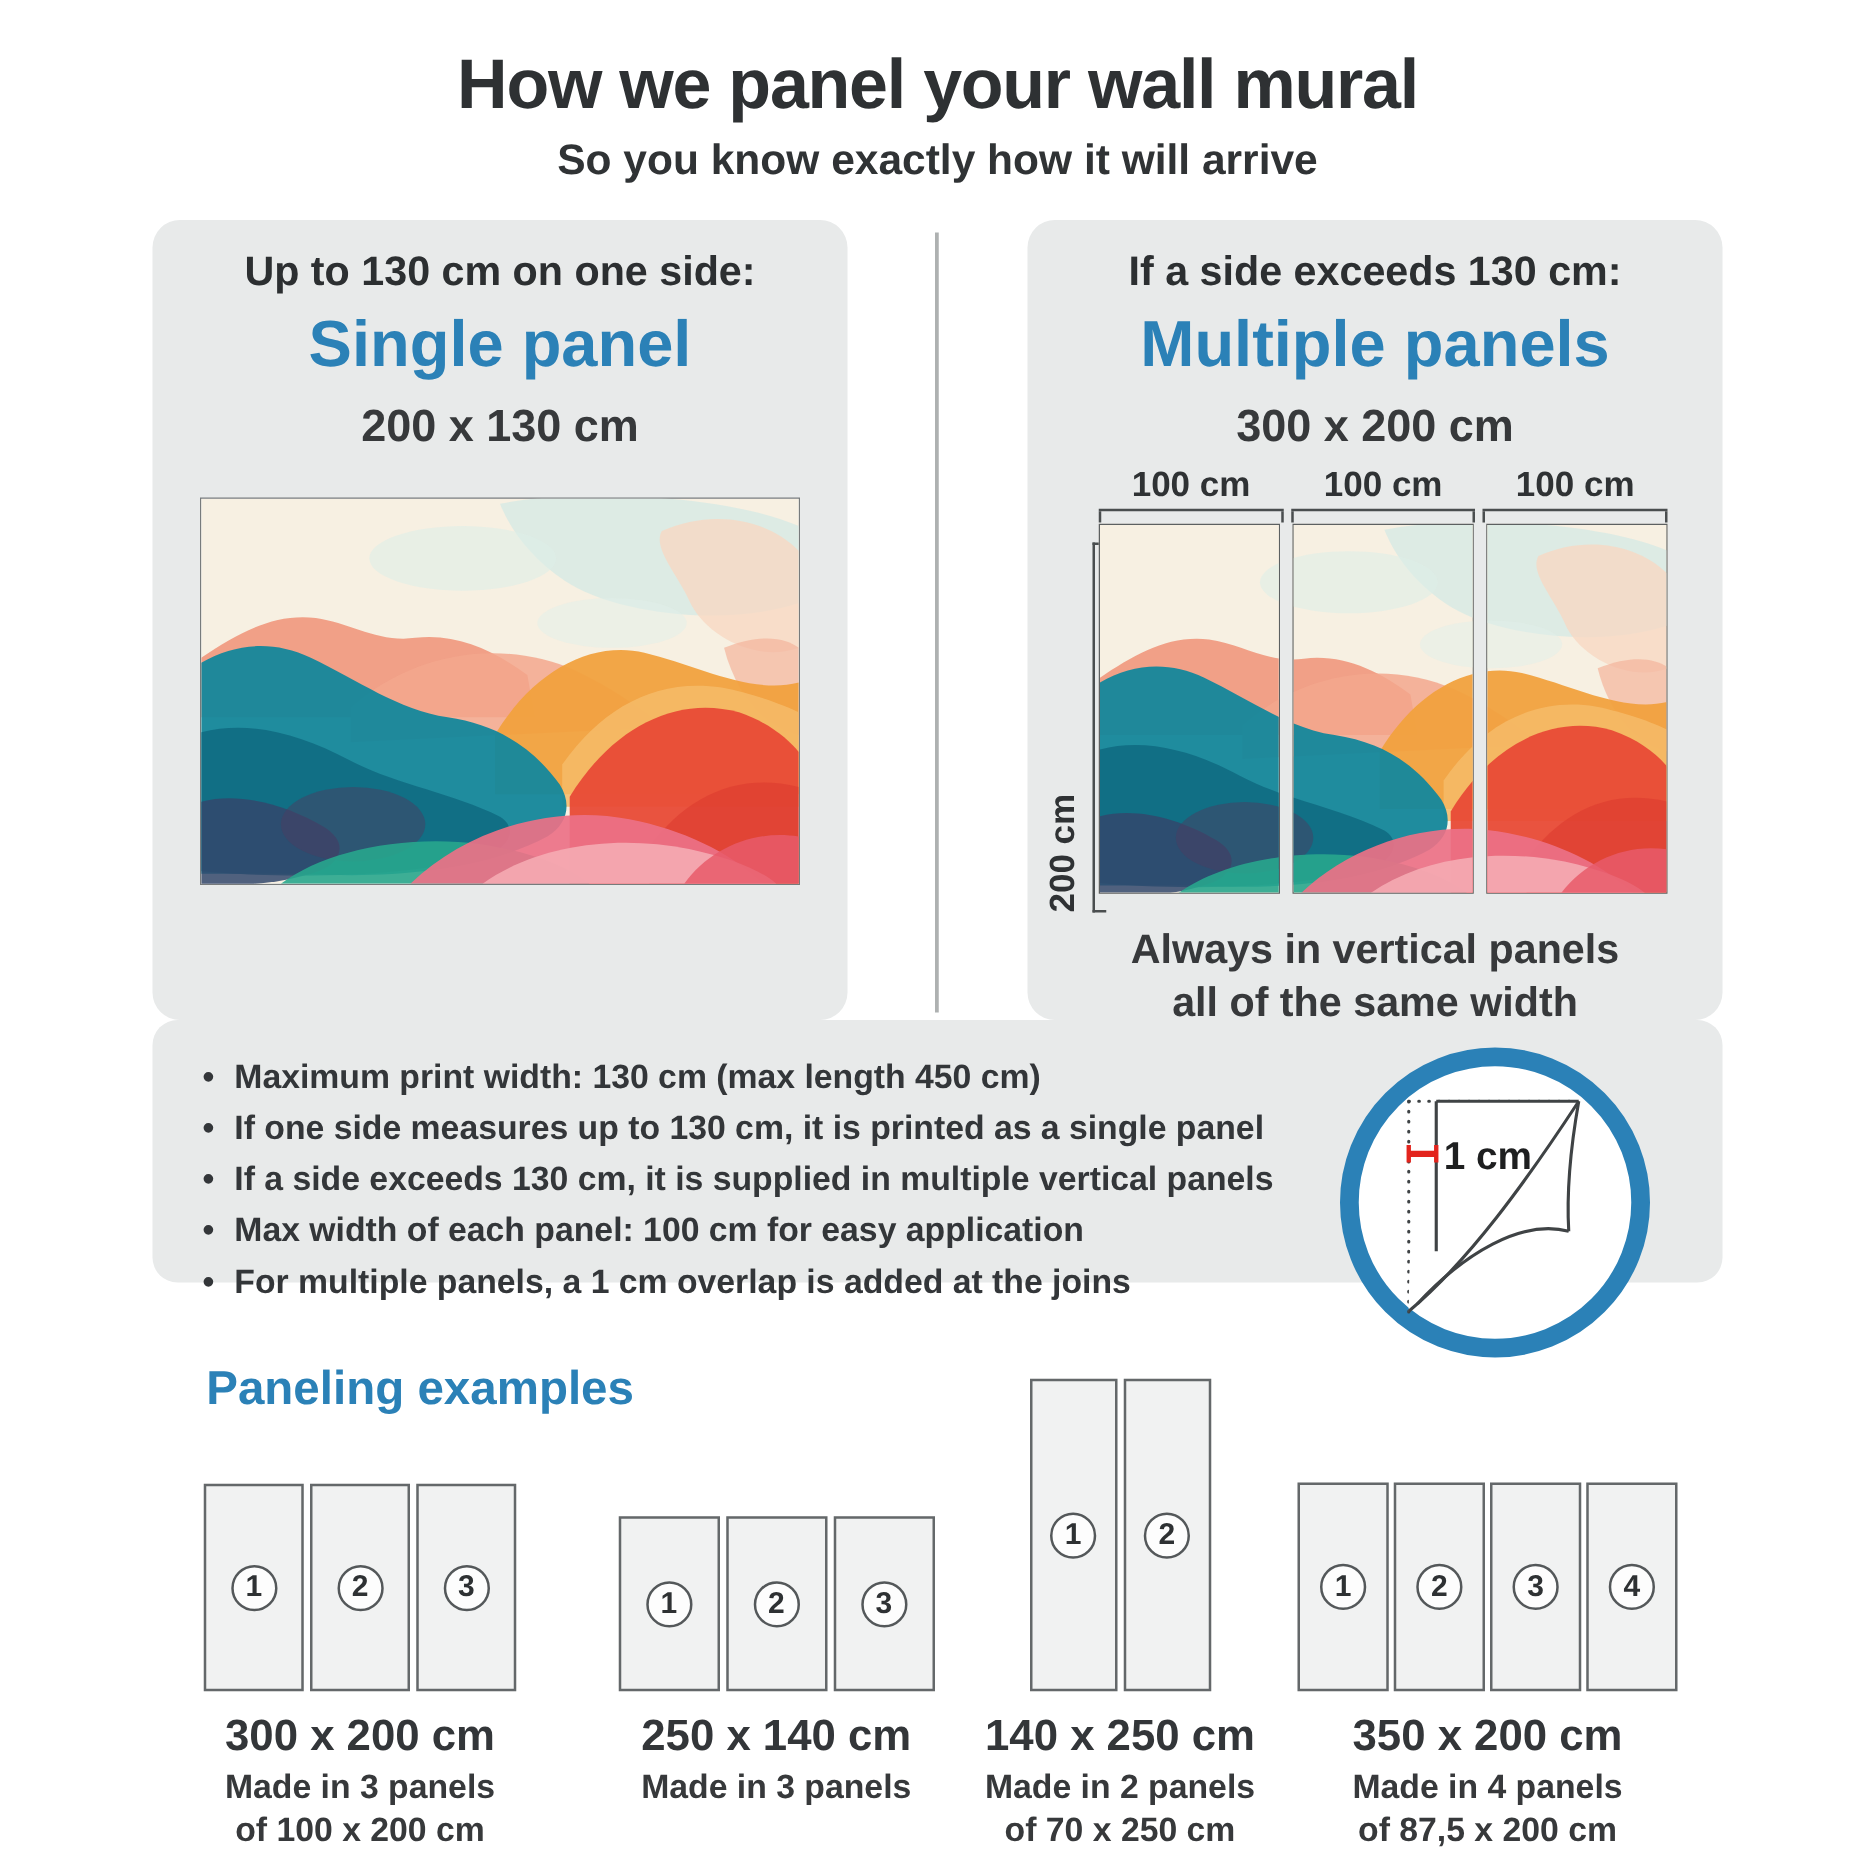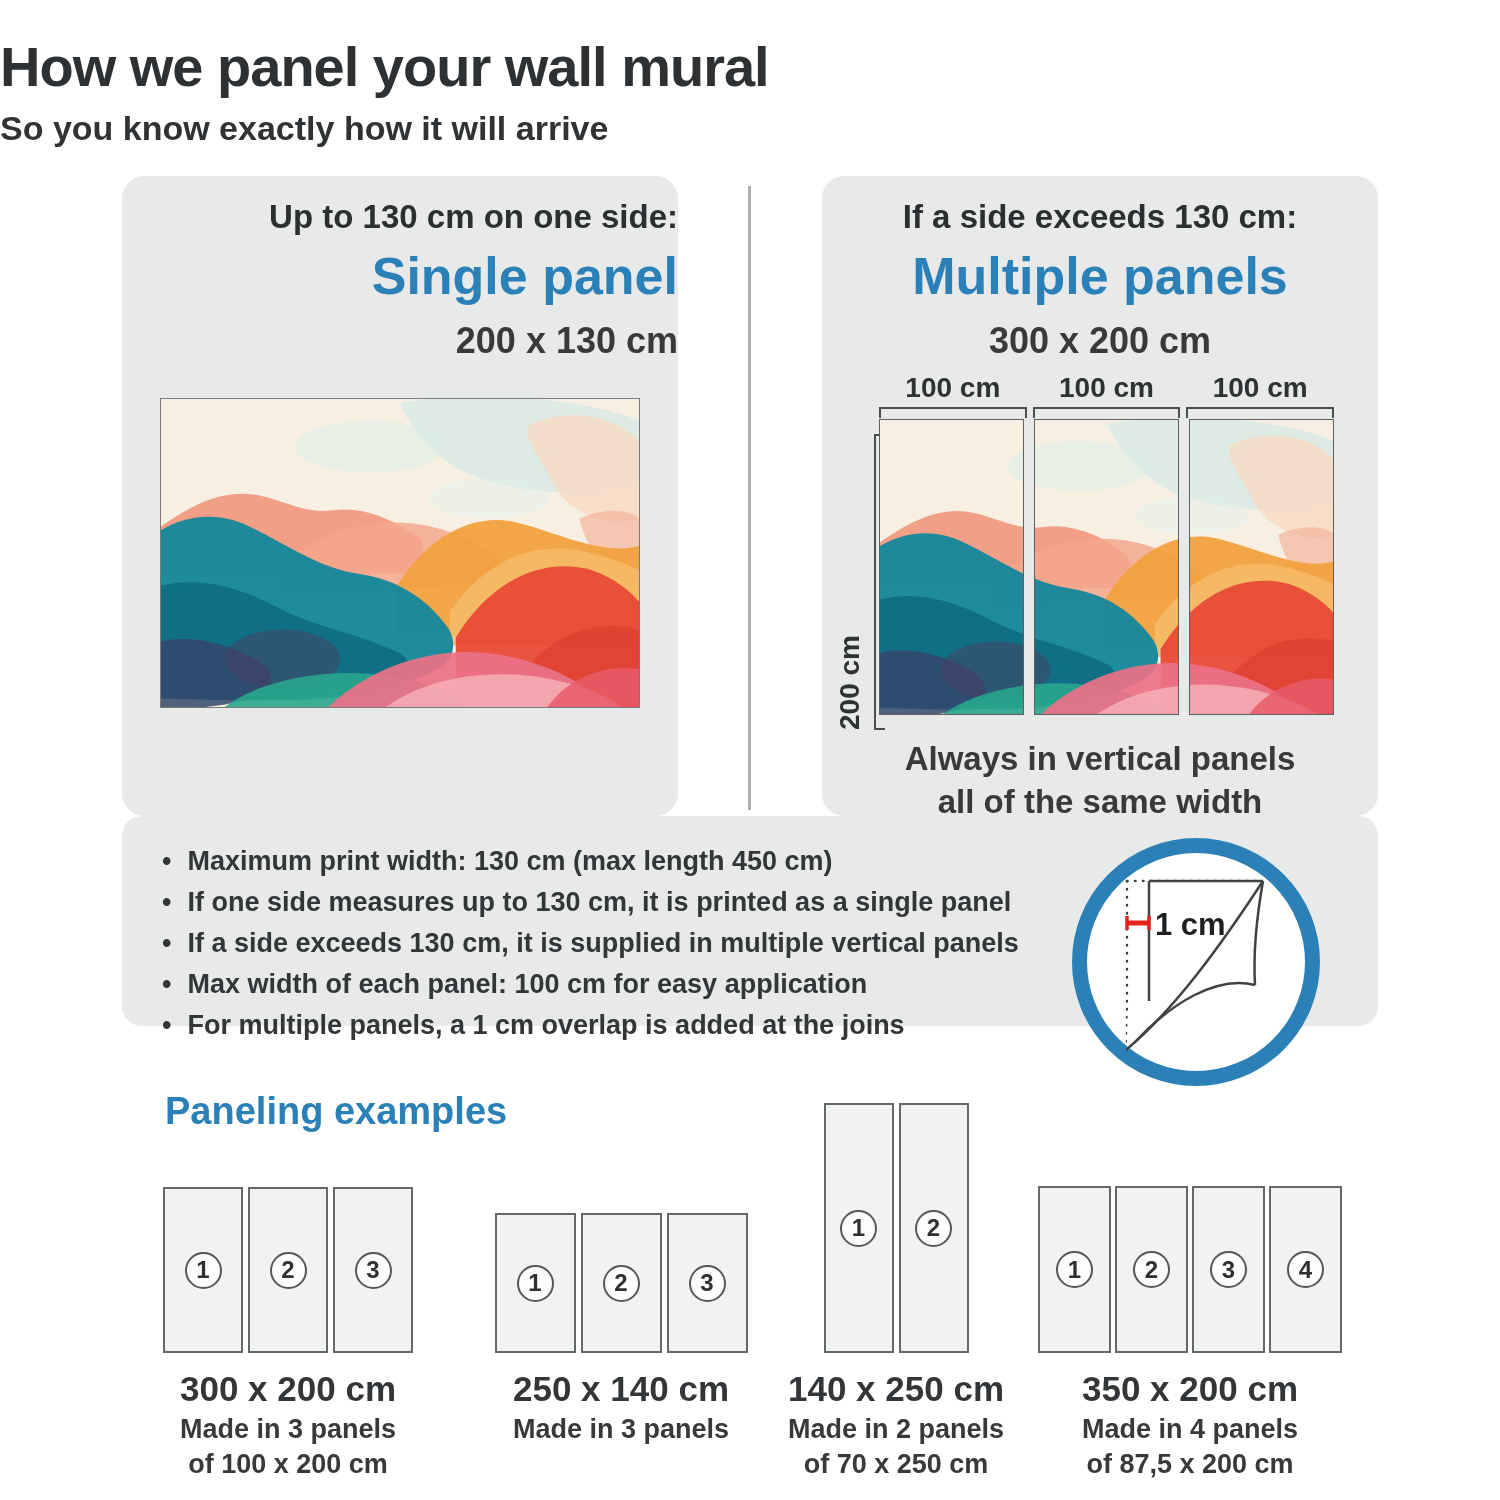--- a/index.html
+++ b/index.html
@@ -1,28 +1,28 @@
 <!DOCTYPE html>
 <html><head>
 <meta charset="utf-8">
 <style>
   * { margin:0; padding:0; box-sizing:border-box; }
   html,body { background:#ffffff; }
   body { font-family:"Liberation Sans","DejaVu Sans",sans-serif; color:#333638; }
   .page { position:relative; width:1500px; height:1500px; background:#fff; overflow:hidden; }
 
   
-  .header { position:absolute; top:34px; left:0; width:100%; text-align:left; }
+  .header { position:absolute; top:34px; left:0; width:100%; text-align:center; }
   .header h1 { font-size:56px; font-weight:800; color:#2e3133; letter-spacing:-1px; }
   .header .subtitle { margin-top:10px; font-size:34px; font-weight:600; color:#303335; }
 
   
   .card { position:absolute; top:176px; width:556px; height:640px; background:#e8eaea;
           border-radius:22px; text-align:center; padding-top:22px; }
-  .card-left  { left:122px;text-align:right; }
+  .card-left  { left:122px; }
   .card-right { left:822px; }
   .divider { position:absolute; left:748px; top:186px; width:3px; height:624px; background:#aeb1b1; }
 
   .card .condition { font-size:33px; font-weight:800; color:#2c2f31; }
   .card .card-title { margin-top:10px; font-size:52px; font-weight:800; color:#2b81b7; }
   .card .card-size  { margin-top:14px; font-size:36px; font-weight:800; color:#37393b; }
 
   .mural-single { margin:36px auto 0; width:480px; height:310px; border:1px solid #777b7c; position:relative; }
   .mural-single svg { display:block; }
 

